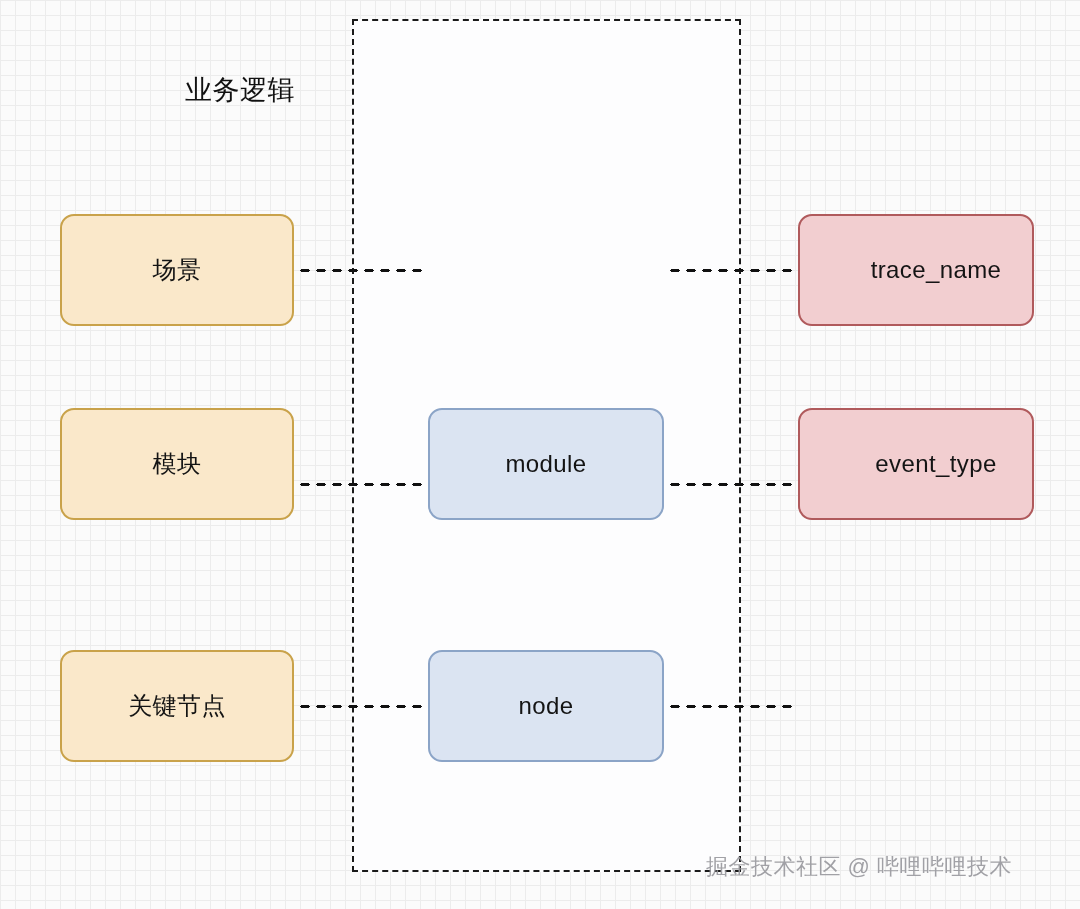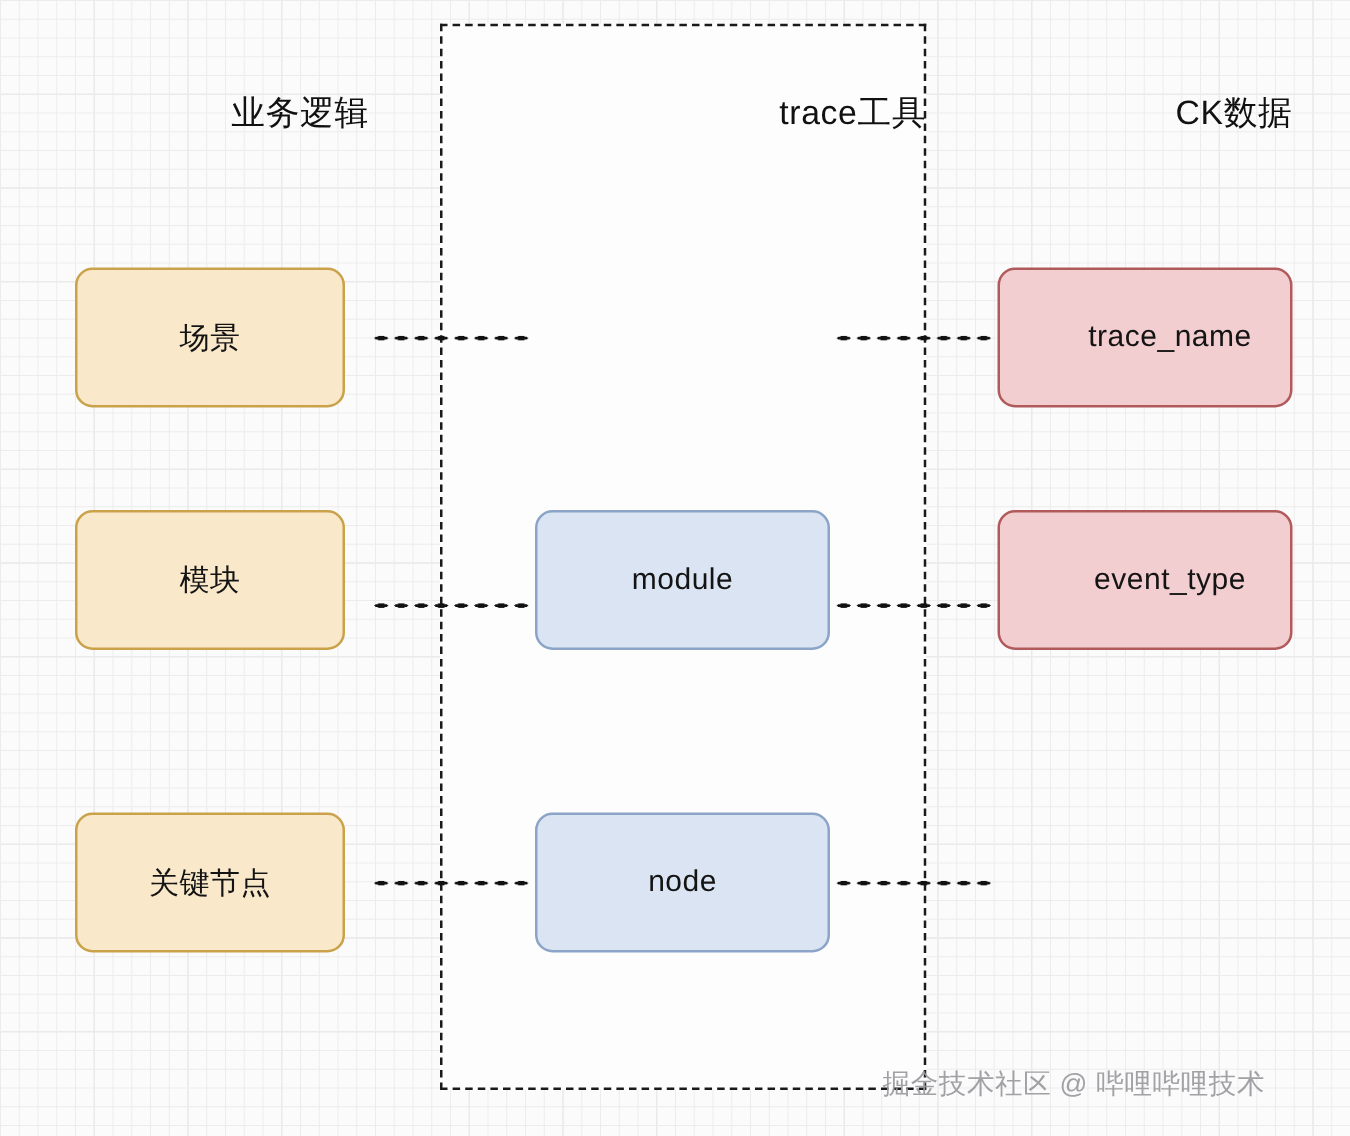--- a/index.html
+++ b/index.html
@@ -60,21 +60,21 @@
     align-items: center;
     justify-content: center;
     font-size: 24px;
     color: #141414;
     letter-spacing: 0.4px;
     white-space: nowrap;
   }
   .node.biz {
     background: #fae8ca;
     border-color: #c9a24a;
-    width: 216px;
+    width: 234px;
     height: 112px;
   }
   .node.tool {
     background: #dbe4f2;
     border-color: #8ba4c7;
     width: 236px;
     height: 112px;
   }
   .node.ck {
     background: #f2ced0;
@@ -121,22 +121,20 @@
   }
 </style>
 </head>
 <body>
 
 <div id="canvas">
 
   <div class="dashed-region"></div>
 
   <div class="col-header" id="hdr-left">业务逻辑</div>
-  <div class="col-header" id="hdr-mid">trace工具</div>
-  <div class="col-header" id="hdr-right">CK数据</div>
 
   <div class="node biz col-biz row-1">场景</div>
   <div class="connector conn-left cy-1"></div>
   <div class="connector conn-right cy-1"></div>
   <div class="node ck col-ck row-1">trace_name</div>
 
   <div class="node biz col-biz row-2">模块</div>
   <div class="connector conn-left cy-2"></div>
   <div class="node tool col-tool row-2">module</div>
   <div class="connector conn-right cy-2"></div>

